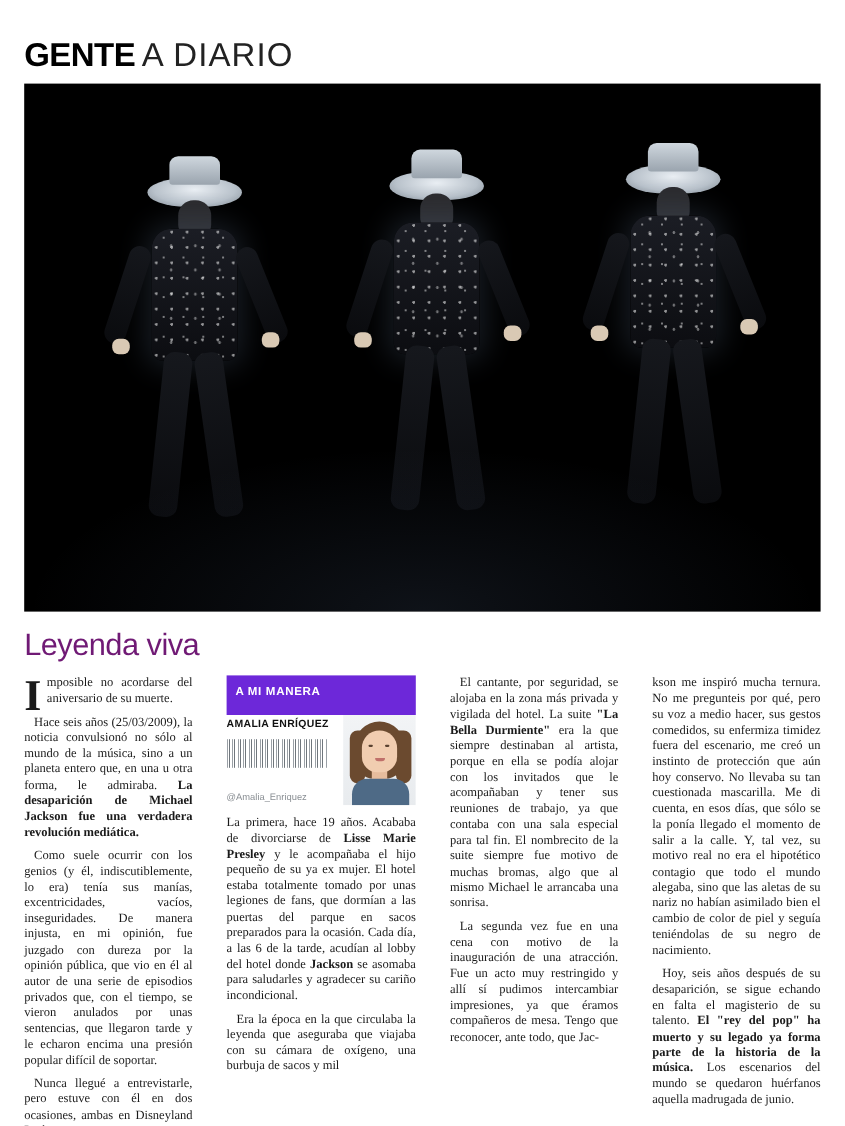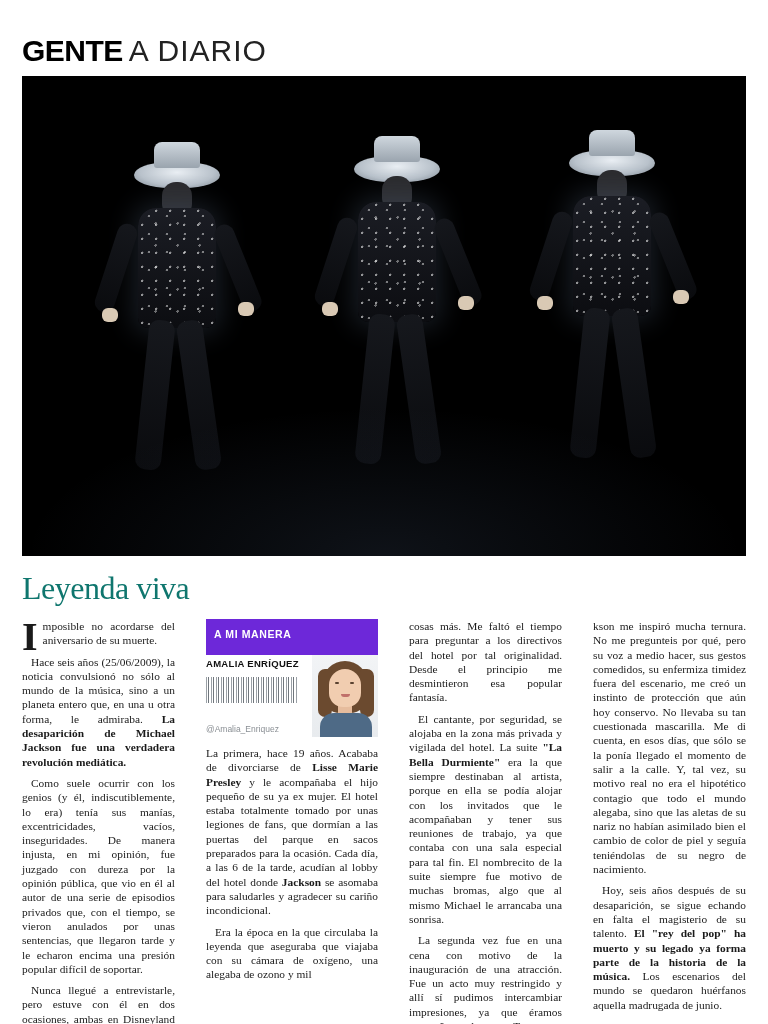--- a/index.html
+++ b/index.html
@@ -148,26 +148,26 @@
   .hand.r { right: 8px; top: 226px; }
   .glow {
     position: absolute;
     left: 0; right: 0; bottom: 0;
     height: 150px;
     background: radial-gradient(ellipse at 50% 100%, rgba(120,150,200,.12) 0%, rgba(0,0,0,0) 70%);
   }
 
   
   .headline {
-    font-family: Liberation Serif, serif;
-    font-size: 32px;
+    font-family: Liberation Sans, sans-serif;
+    font-size: 28px;
     font-weight: normal;
     letter-spacing: -0.5px;
     margin: 14px 0 12px 0;
-    color: #0f766e;
+    color: #701a75;
   }
 
   
   .columns {
     display: flex;
     gap: 31px;
     width: 724px;
   }
   .col {
     width: 172px;
@@ -354,21 +354,21 @@
     </div>
     <div class="glow"></div>
   </div>
 
   <h1 class="headline">Leyenda viva</h1>
 
   <div class="columns">
 
     <div class="col">
       <p class="dropcap">Imposible no acordarse del aniversario de su muerte.</p>
-      <p class="indent"><span>Hace seis años (25/06/2009), la noticia convulsionó no sólo al mundo de la música, sino a un planeta entero que, en una u otra forma, le admiraba. </span><span class="b">La desaparición de Michael Jackson fue una verdadera revolución mediática.</span></p>
+      <p class="indent"><span>Hace seis años (25/03/2009), la noticia convulsionó no sólo al mundo de la música, sino a un planeta entero que, en una u otra forma, le admiraba. </span><span class="b">La desaparición de Michael Jackson fue una verdadera revolución mediática.</span></p>
       <p class="indent">Como suele ocurrir con los genios (y él, indiscutiblemente, lo era) tenía sus manías, excentricidades, vacíos, inseguridades. De manera injusta, en mi opinión, fue juzgado con dureza por la opinión pública, que vio en él al autor de una serie de episodios privados que, con el tiempo, se vieron anulados por unas sentencias, que llegaron tarde y le echaron encima una presión popular difícil de soportar.</p>
       <p class="indent">Nunca llegué a entrevistarle, pero estuve con él en dos ocasiones, ambas en Disneyland París.</p>
     </div>
 
     <div class="col">
       <div class="opinion-box">
         <div class="opinion-head">A MI MANERA</div>
         <div class="opinion-body">
           <div class="opinion-author">AMALIA ENRÍQUEZ</div>
           <div class="barcode"></div>
@@ -380,25 +380,24 @@
             <div class="p-neck"></div>
             <div class="p-face"></div>
             <div class="p-eye l"></div>
             <div class="p-eye r"></div>
             <div class="p-mouth"></div>
             <div class="p-body"></div>
           </div>
         </div>
       </div>
       <p><span>La primera, hace 19 años. Acababa de divorciarse de </span><span class="b">Lisse Marie Presley</span><span> y le acompañaba el hijo pequeño de su ya ex mujer. El hotel estaba totalmente tomado por unas legiones de fans, que dormían a las puertas del parque en sacos preparados para la ocasión. Cada día, a las 6 de la tarde, acudían al lobby del hotel donde </span><span class="b">Jackson</span><span> se asomaba para saludarles y agradecer su cariño incondicional.</span></p>
-      <p class="indent">Era la época en la que circulaba la leyenda que aseguraba que viajaba con su cámara de oxígeno, una alegaba de ozono y mil</p>
+      <p class="indent">Era la época en la que circulaba la leyenda que aseguraba que viajaba con su cámara de oxígeno, una burbuja de sacos y mil</p>
     </div>
 
     <div class="col">
-      <p>cosas más. Me faltó el tiempo para preguntar a los directivos del hotel por tal originalidad. Desde el principio me desmintieron esa popular fantasía.</p>
       <p class="indent"><span>El cantante, por seguridad, se alojaba en la zona más privada y vigilada del hotel. La suite </span><span class="b">"La Bella Durmiente"</span><span> era la que siempre destinaban al artista, porque en ella se podía alojar con los invitados que le acompañaban y tener sus reuniones de trabajo, ya que contaba con una sala especial para tal fin. El nombrecito de la suite siempre fue motivo de muchas bromas, algo que al mismo Michael le arrancaba una sonrisa.</span></p>
       <p class="indent">La segunda vez fue en una cena con motivo de la inauguración de una atracción. Fue un acto muy restringido y allí sí pudimos intercambiar impresiones, ya que éramos compañeros de mesa. Tengo que reconocer, ante todo, que Jac-</p>
     </div>
 
     <div class="col">
       <p>kson me inspiró mucha ternura. No me pregunteis por qué, pero su voz a medio hacer, sus gestos comedidos, su enfermiza timidez fuera del escenario, me creó un instinto de protección que aún hoy conservo. No llevaba su tan cuestionada mascarilla. Me di cuenta, en esos días, que sólo se la ponía llegado el momento de salir a la calle. Y, tal vez, su motivo real no era el hipotético contagio que todo el mundo alegaba, sino que las aletas de su nariz no habían asimilado bien el cambio de color de piel y seguía teniéndolas de su negro de nacimiento.</p>
       <p class="indent"><span>Hoy, seis años después de su desaparición, se sigue echando en falta el magisterio de su talento. </span><span class="b">El "rey del pop" ha muerto y su legado ya forma parte de la historia de la música.</span><span> Los escenarios del mundo se quedaron huérfanos aquella madrugada de junio.</span></p>
     </div>
 
   </div>

